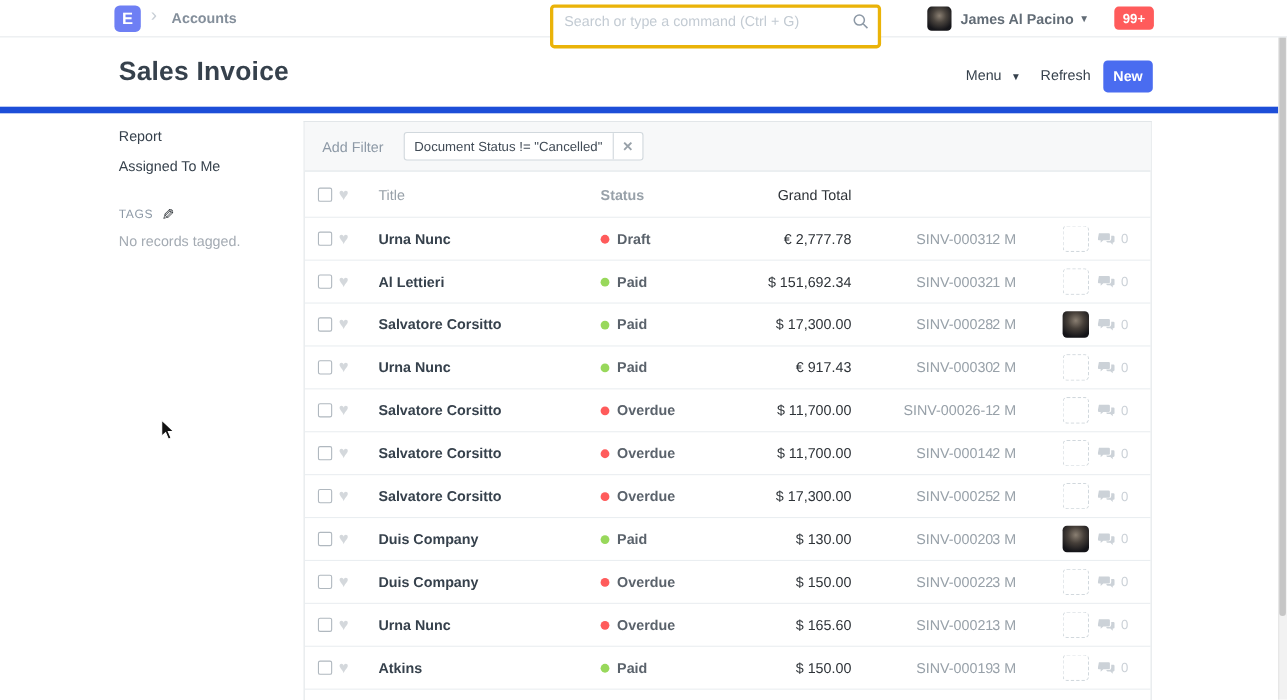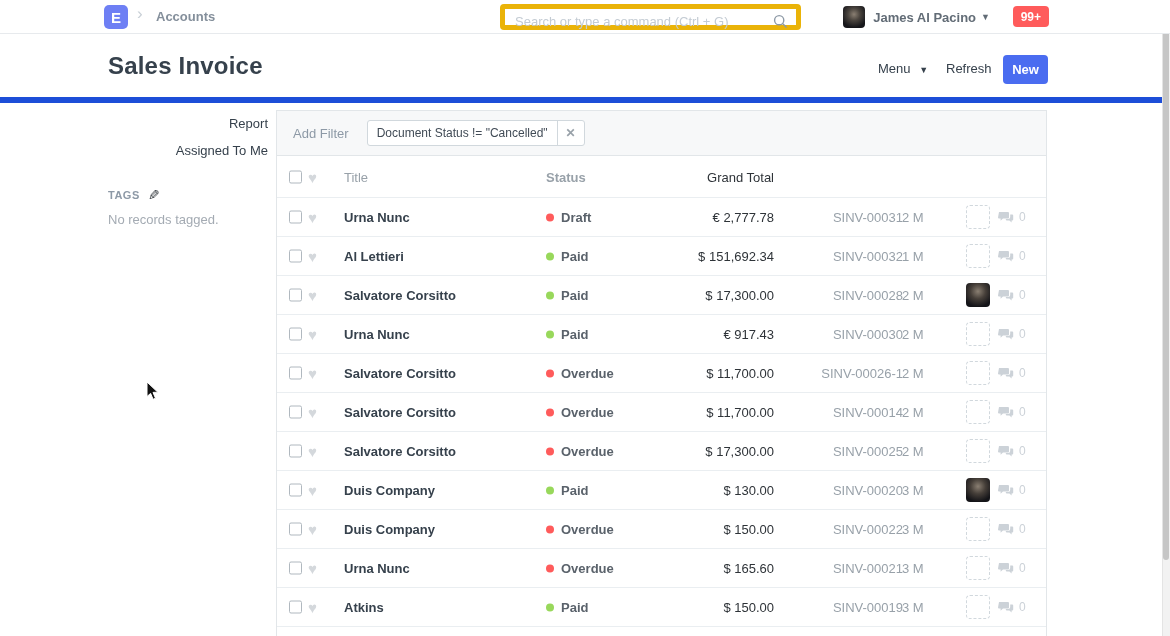--- a/index.html
+++ b/index.html
@@ -8,22 +8,22 @@
 
   
   .navbar { position:absolute; left:0; top:0; width:1170px; height:34px;
     background:#fff; border-bottom:1px solid #e7eaed; z-index:5; }
   .logo { position:absolute; left:104px; top:5px; width:24px; height:24px;
     border-radius:5px; background:#6e7ff4; color:#fff; font-weight:bold;
     font-size:15px; display:flex; align-items:center; justify-content:center; cursor:pointer; }
   .crumb-sep { position:absolute; left:137px; top:4px; font-size:17px; color:#c8cfd6; }
   .crumb { position:absolute; left:156px; top:9px; font-size:13px; font-weight:bold;
     color:#848f9b; cursor:pointer; }
-  .search-wrap { position:absolute; left:500px; top:4px; width:301px; height:26px;
-    border:5px solid #eab308; border-radius:4px; background:#fff; }
+  .search-wrap { position:absolute; left:500px; top:4px; width:301px; height:40px;
+    border:3px solid #eab308; border-radius:4px; background:#fff; }
   .search-wrap input { position:absolute; left:10px; top:0; width:258px; height:24px;
     border:none; outline:none; font-size:13px; color:#36414c; background:transparent;
     font-family:"Liberation Sans", sans-serif; }
   .search-wrap input::placeholder { color:#c3cbd3; }
   .search-icon { position:absolute; right:8px; top:5px; }
   .nav-user { position:absolute; right:180px; top:0; height:34px; display:flex;
     align-items:center; cursor:pointer; }
   .nav-avatar { width:22px; height:22px; border-radius:4px; margin-right:8px;
     background:radial-gradient(circle at 50% 38%, #8a7f72 0%, #4a443e 35%, #16161a 75%); }
   .nav-username { font-size:13px; font-weight:bold; color:#626c76; }
@@ -39,23 +39,23 @@
     font-weight:bold; letter-spacing:.2px; color:#36414c; }
   .menu-btn { position:absolute; left:878px; top:27px; font-size:13px; color:#36414c; cursor:pointer; }
   .menu-btn .caret { color:#36414c; }
   .refresh-btn { position:absolute; left:946px; top:27px; font-size:13px; color:#36414c; cursor:pointer; }
   .new-btn { position:absolute; left:1003px; top:21px; width:45px; height:29px;
     border:none; border-radius:4px; background:#4a6cf0; color:#fff; font-size:13px;
     font-weight:bold; cursor:pointer; font-family:"Liberation Sans", sans-serif; }
 
   
   .sidebar { position:absolute; left:108px; top:115px; width:160px; }
-  .side-link { font-size:13px; color:#36414c; margin-bottom:10px; cursor:pointer; line-height:17px;text-align:right; }
+  .side-link { font-size:13px; color:#36414c; margin-bottom:10px; cursor:pointer; line-height:17px; }
   .tags-head { margin-top:28px; display:flex; align-items:center; }
-  .tags-label { font-size:11px; font-weight:bold; letter-spacing:.5px; color:#8d99a6; }
+  .tags-label { font-size:11px; font-weight:normal; letter-spacing:.5px; color:#8d99a6; }
   .tag-edit { font-size:14px; color:#2e3338; margin-left:8px; cursor:pointer;
     display:inline-block; transform:scaleX(-1); }
   .tags-empty { margin-top:9px; font-size:13px; color:#a4abb3; }
 
   
   .list-box { position:absolute; left:276px; top:110px; width:771px;
     border:1px solid #e2e6e9; border-bottom:none; background:#fff; }
   .filter-bar { height:45px; background:#f7f8f9; border-bottom:1px solid #e2e6e9;
     display:flex; align-items:center; padding-left:16px; }
   .add-filter { font-size:13px; color:#8d99a6; cursor:pointer; margin-right:18px; }

